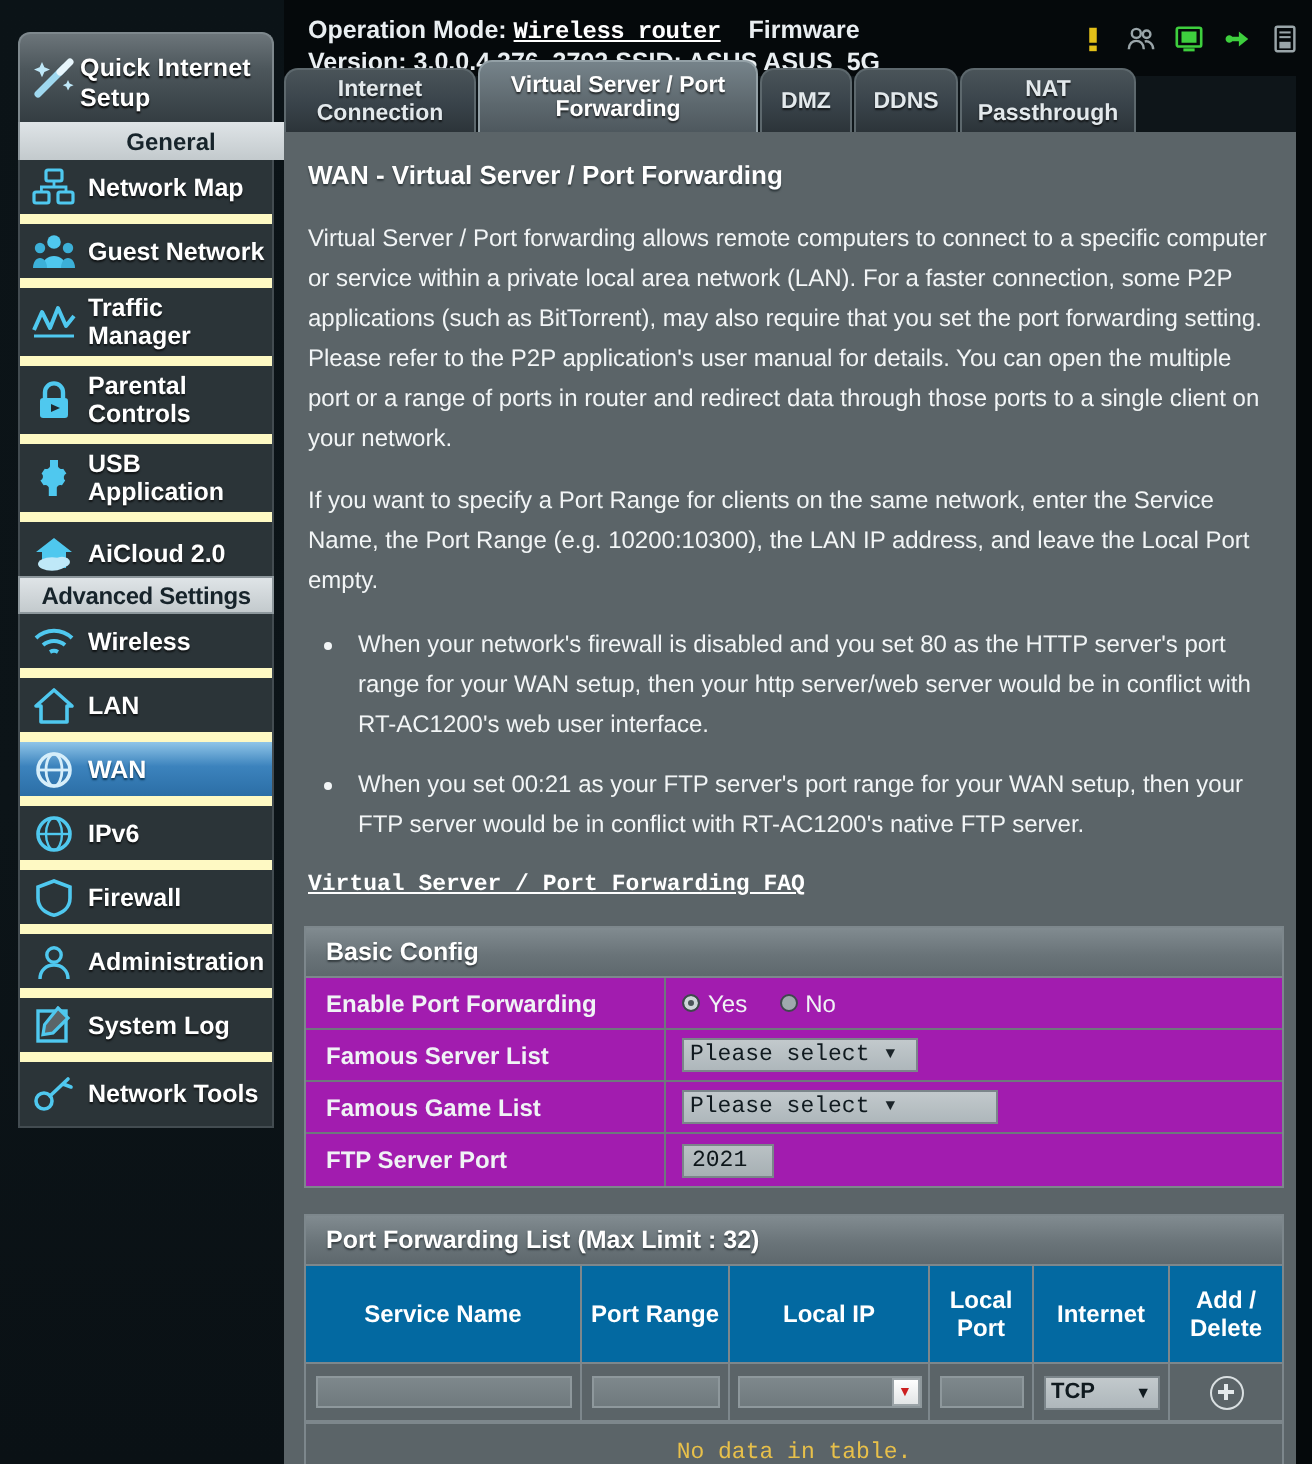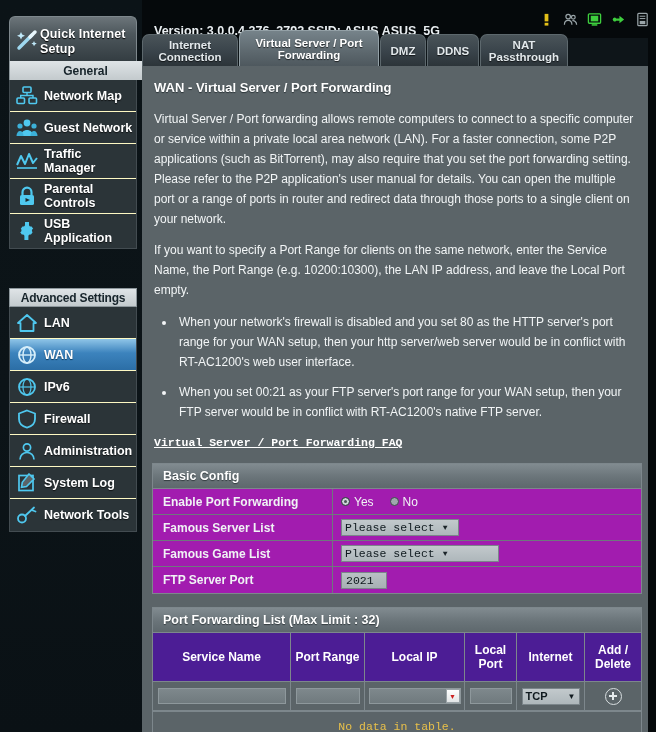--- a/index.html
+++ b/index.html
@@ -61,21 +61,21 @@
     background: linear-gradient(180deg,#dfe4e7 0%, #c3cacd 100%);
     color: #17242b; font-weight: bold; font-size: 12px;
     display: flex; align-items: center; justify-content: center;
     border: 1px solid #8d979c;
     letter-spacing: -0.2px;
   }
   #group-advanced { top: 307px; }
   .nav-item {
     display: flex; align-items: center;
     min-height: 32px;
-    border-bottom: 1px solid #fef9c3;
+    border-bottom: 5px solid #fef9c3;
     cursor: default;
     padding: 3px 0;
   }
   .nav-item:last-child { border-bottom: none; }
   .nav-item.sel {
     background: linear-gradient(180deg,#8fc5e8 0%, #3c83bd 45%, #2b6ea6 100%);
   }
   .nav-item .ico {
     width: 34px; min-width: 34px; text-align: center;
     display: flex; align-items: center; justify-content: center;
@@ -239,21 +239,21 @@
     border: 1px solid #7b858a;
     height: 17px; line-height: 15px; padding: 0 4px;
   }
   #ftp-port { width: 46px; }
 
   
   #pf-table { width: 490px; margin: 13px 0 0 2px; border: 1px solid #7d878c; }
   .pf-head {
     display: flex;
     border-bottom: 1px solid #7d878c;
-    background: #4c1d95;
+    background: #0369a1;
   }
   .pf-head > div {
     color: #ffffff; font-weight: bold; font-size: 12px;
     text-align: center;
     padding: 8px 2px;
     border-right: 1px solid #7d878c;
     display: flex; align-items: center; justify-content: center;
     line-height: 14px;
     min-height: 48px;
   }
@@ -395,25 +395,45 @@
         <span class="lbl">Parental Controls</span>
       </div>
       <div class="nav-item">
         <span class="ico">
           <svg width="22" height="20" viewBox="0 0 22 20">
             <path d="M9 1 h4 v3.2 a2 2 0 0 0 2.6 1.2 l1.6 2.4 a2 2 0 0 0 -0.6 3.4 l-1.6 2.4 a2 2 0 0 0 -2.6 1.2 V19 h-4 v-4.2 a2 2 0 0 0 -2.6 -1.2 l-1.6 -2.4 a2 2 0 0 0 0.6 -3.4 l1.6 -2.4 A2 2 0 0 0 9 4.2 Z" fill="#4fc8ef"></path>
           </svg>
         </span>
         <span class="lbl">USB Application</span>
       </div>
+      <div class="nav-item">
+        <span class="ico">
+          <svg width="22" height="20" viewBox="0 0 22 20">
+            <path d="M11 2 L20 9 H17 V17 H5 V9 H2 Z" fill="#4fc8ef"></path>
+            <ellipse cx="10" cy="15" rx="7" ry="3.4" fill="#bfe8f8"></ellipse>
+            <ellipse cx="15" cy="14" rx="4" ry="2.6" fill="#bfe8f8"></ellipse>
+          </svg>
+        </span>
+        <span class="lbl">AiCloud 2.0</span>
+      </div>
     </div>
 
     <div class="advanced-hdr">Advanced Settings</div>
 
     <div class="navgroup" id="group-advanced">
+      <div class="nav-item">
+        <span class="ico">
+          <svg width="22" height="20" viewBox="0 0 22 20">
+            <path d="M2 8 a13 13 0 0 1 18 0" fill="none" stroke="#4fc8ef" stroke-width="2"></path>
+            <path d="M5.5 11.5 a8.5 8.5 0 0 1 11 0" fill="none" stroke="#4fc8ef" stroke-width="2"></path>
+            <path d="M9 15 a4 4 0 0 1 4 0" fill="none" stroke="#4fc8ef" stroke-width="2"></path>
+          </svg>
+        </span>
+        <span class="lbl">Wireless</span>
+      </div>
       <div class="nav-item">
         <span class="ico">
           <svg width="22" height="20" viewBox="0 0 22 20">
             <path d="M11 2 L20 10 H17.5 V18 H4.5 V10 H2 Z" fill="none" stroke="#4fc8ef" stroke-width="1.8" stroke-linejoin="round"></path>
           </svg>
         </span>
         <span class="lbl">LAN</span>
       </div>
       <div class="nav-item sel">
         <span class="ico">
@@ -467,20 +487,26 @@
             <circle cx="6" cy="13.5" r="4" fill="none" stroke="#4fc8ef" stroke-width="1.8"></circle>
             <path d="M9 11 L18 2.5 M15.5 5 L19.5 6.5" fill="none" stroke="#4fc8ef" stroke-width="1.8" stroke-linecap="round"></path>
           </svg>
         </span>
         <span class="lbl">Network Tools</span>
       </div>
     </div>
   </div>
 
   <div id="topbar">
+    <div id="opmode">
+      <span>Operation Mode:</span>
+      <span class="mode-link">Wireless router</span>
+      &nbsp;&nbsp;
+      <span>Firmware</span>
+    </div>
     <div id="verline">Version: 3.0.0.4.376_3792    SSID: ASUS ASUS_5G</div>
 
     <div id="status-icons">
       <span>
         <svg class="sicon" viewBox="0 0 16 16">
           <rect x="6" y="2" width="4" height="8" fill="#e3c018"></rect>
           <rect x="6" y="11.5" width="4" height="3" fill="#e3c018"></rect>
         </svg>
       </span>
       <span>

